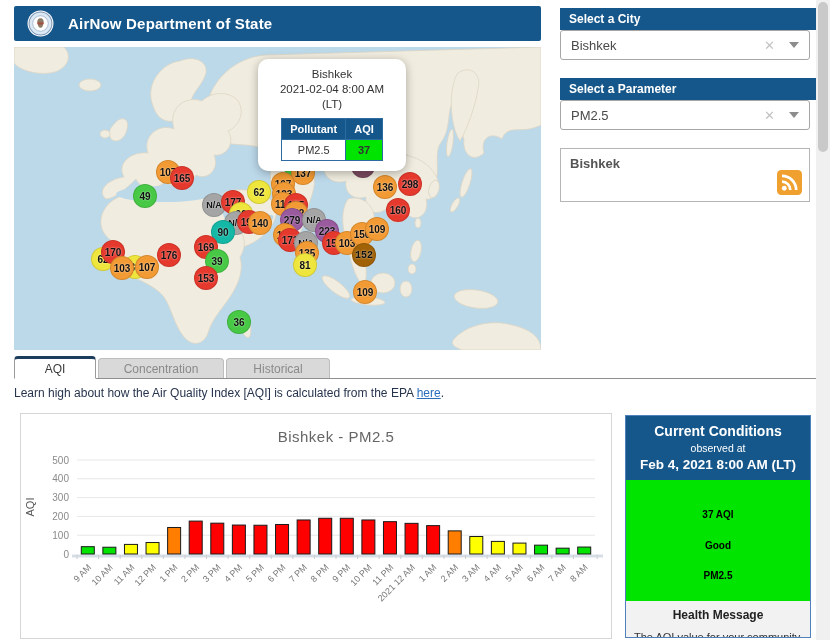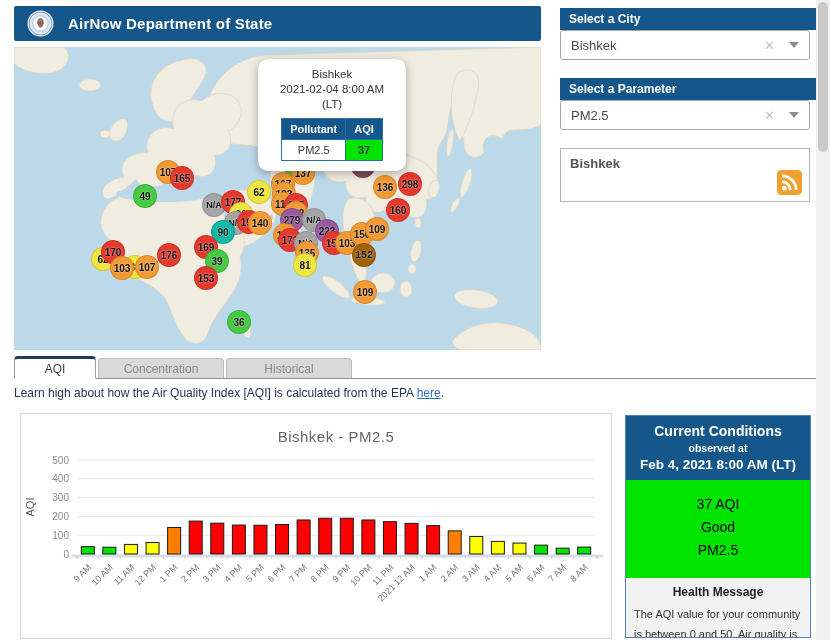--- a/index.html
+++ b/index.html
@@ -48,38 +48,38 @@
   .note a{color:#2a6ebb;font-weight:bold;text-decoration:underline;cursor:pointer;}
 
   
   .tabs{position:absolute;left:14px;top:357px;width:802px;height:22px;display:flex;align-items:flex-end;
         border-bottom:1px solid #8f8f8f;box-sizing:border-box;}
   .tab{height:20px;line-height:20px;text-align:center;font-size:12px;color:#8a8a8a;background:#d9d9d9;
        border:1px solid #bdbdbd;border-bottom:none;border-radius:4px 4px 0 0;margin-right:2px;
        box-sizing:border-box;cursor:pointer;position:relative;}
   .tab.active{background:#fff;color:#3a3a3a;border:1px solid #9a9a9a;border-top:3px solid #1c3d5c;
        border-bottom:1px solid #fff;height:23px;margin-bottom:-1px;z-index:3;}
-  .tab.t0{width:82px;} .tab.t1{width:126px;} .tab.t2{width:126px;}
+  .tab.t0{width:82px;} .tab.t1{width:126px;} .tab.t2{width:104px;}
 
   .learn{position:absolute;left:14px;top:386px;font-size:12px;color:#27344d;}
   .learn a{color:#2a6ebb;text-decoration:underline;cursor:pointer;}
 
   
   .chart-box{position:absolute;left:20px;top:413px;width:592px;height:226px;background:#fff;
              border:1px solid #d6d6d6;box-sizing:border-box;}
 
   
   .cc{position:absolute;left:625px;top:415px;width:186px;height:223px;border:1px solid #4f81bd;
       box-sizing:border-box;overflow:hidden;background:#fff;}
   .cc .cc-head{background:#15578b;color:#fff;text-align:center;padding:7px 4px 8px;}
   .cc .cc-title{font-size:14px;font-weight:bold;}
-  .cc .cc-sub{font-size:10.5px;font-weight:bold;margin-top:3px;}
+  .cc .cc-sub{font-size:10.5px;font-weight:normal;margin-top:3px;}
   .cc .cc-date{font-size:13.5px;font-weight:bold;margin-top:3px;}
   .cc .cc-green{background:#00e400;text-align:center;padding:13px 4px 16px;color:#000;}
-  .cc .cc-green div{font-size:14px;font-weight:normal;line-height:1.65;}
+  .cc .cc-green div{font-size:10px;font-weight:bold;line-height:1.65;margin-top:14px;}
   .cc .cc-health{background:#f2f2f2;padding:7px 8px;}
   .cc .cc-hm-title{font-size:12px;font-weight:bold;text-align:center;color:#222;margin-bottom:6px;}
   .cc .cc-hm-body{font-size:11px;color:#333;line-height:1.8;}
 
   
   .scrollbar{position:absolute;right:0;top:0;width:14px;height:640px;background:#f0f0f0;}
   .scrollbar .thumb{position:absolute;left:2px;top:2px;width:10px;height:150px;background:#c9c9c9;border-radius:5px;}
 </style>
 </head>
 <body>

